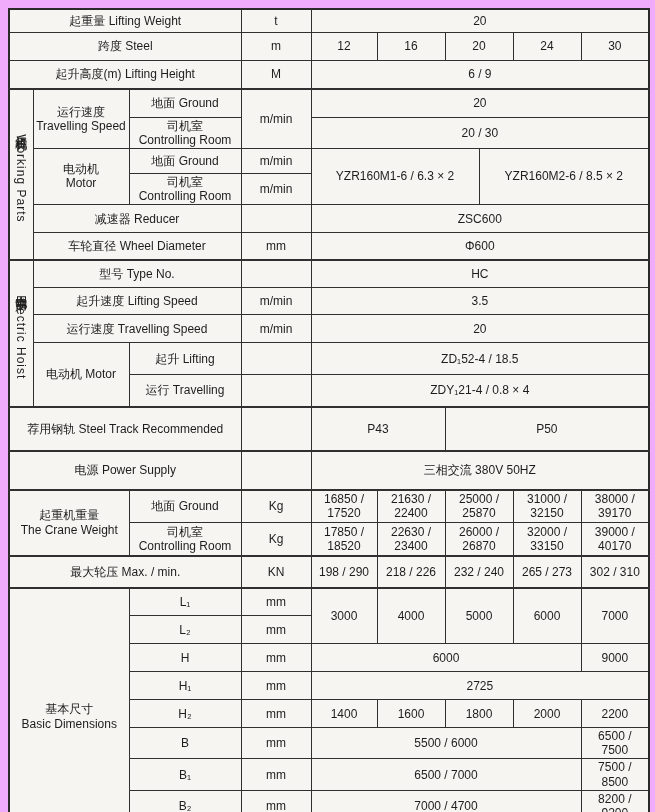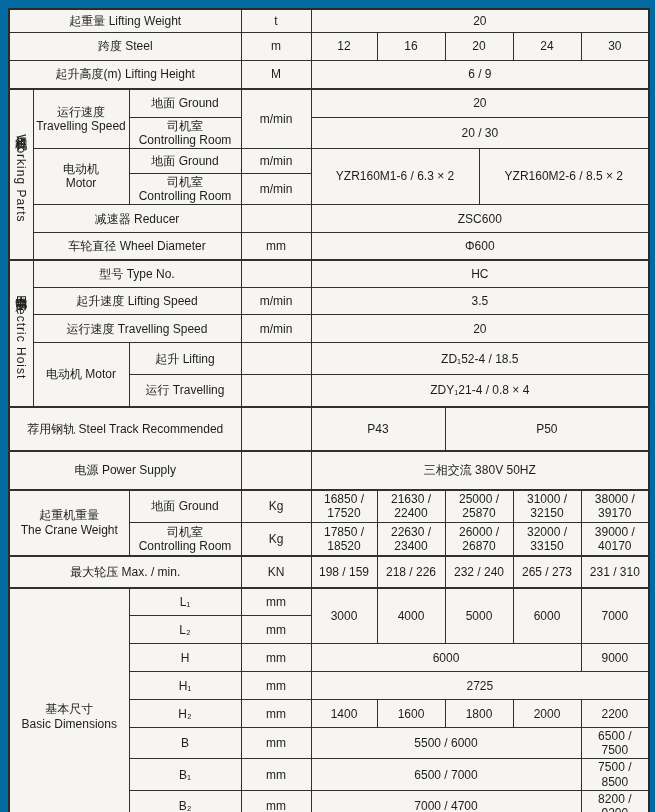--- a/index.html
+++ b/index.html
@@ -5,21 +5,21 @@
   html, body {
     margin: 0;
     padding: 0;
     background: #f4f3f0;
     font-family: "Liberation Sans", "DejaVu Sans", sans-serif;
     color: #1d1d1d;
   }
   .page {
     width: 655px;
     height: 812px;
-    background: #0369a1;
+    background: #f0abfc;
     box-sizing: border-box;
     padding: 8px 0 0 8px;
     overflow: hidden;
   }
   table.spec {
     border-collapse: collapse;
     table-layout: fixed;
     width: 640px;
     background: #f6f5f2;
     border: 2px solid #2a2a2a;
@@ -188,25 +188,25 @@
           <td colspan="2" class="value">26000 /
 26870</td>
           <td colspan="2" class="value">32000 /
 33150</td>
           <td colspan="2" class="value">39000 /
 40170</td>
         </tr>
         <tr class="sep" style="height: 32px;">
           <td colspan="3" class="label">最大轮压 Max. / min.</td>
           <td class="unit">KN</td>
-          <td colspan="2" class="value">198 / 159</td>
+          <td colspan="2" class="value">198 / 290</td>
           <td colspan="2" class="value">218 / 226</td>
           <td colspan="2" class="value">232 / 240</td>
           <td colspan="2" class="value">265 / 273</td>
-          <td colspan="2" class="value">231 / 310</td>
+          <td colspan="2" class="value">302 / 310</td>
         </tr>
         <tr class="sep" style="height: 28px;">
           <td colspan="2" rowspan="9" class="label">基本尺寸
 Basic Dimensions</td>
           <td class="sub">L₁</td>
           <td class="unit">mm</td>
           <td colspan="2" rowspan="2" class="value">3000</td>
           <td colspan="2" rowspan="2" class="value">4000</td>
           <td colspan="2" rowspan="2" class="value">5000</td>
           <td colspan="2" rowspan="2" class="value">6000</td>

